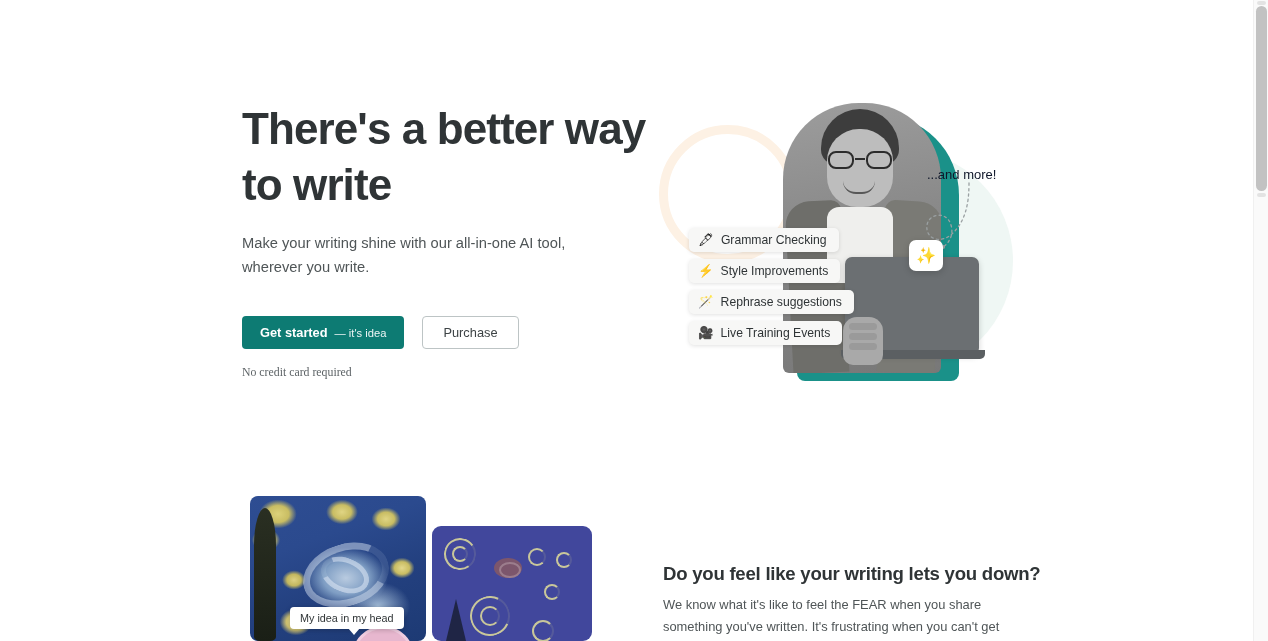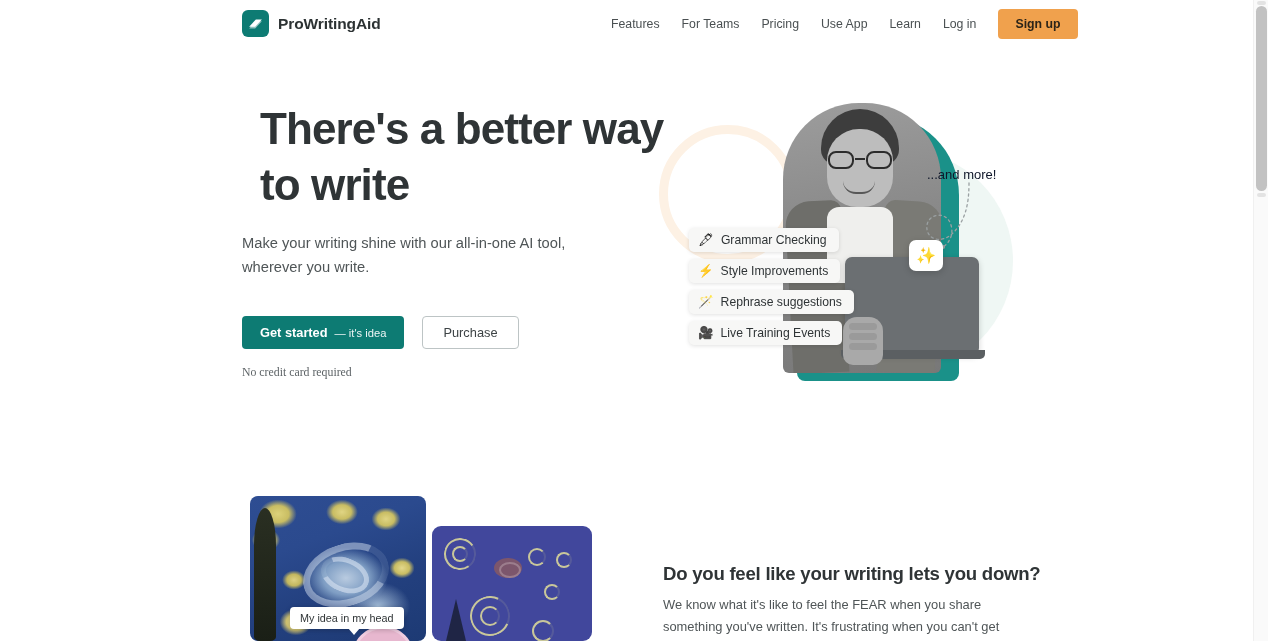--- a/index.html
+++ b/index.html
@@ -106,21 +106,21 @@
     border: none;
     border-radius: 4px;
     padding: 8px 17px;
     cursor: pointer;
     font-family: "Liberation Sans", sans-serif;
   }
 
   
   .hero-title {
     position: absolute;
-    left: 260px;
+    left: 242px;
     top: 101px;
     width: 420px;
     font-size: 44px;
     line-height: 1.27;
     font-weight: bold;
     color: #2f3436;
     letter-spacing: -0.9px;
   }
   .hero-sub {
     position: absolute;
@@ -508,42 +508,20 @@
     font-size: 12.9px;
     line-height: 1.72;
     color: #4f5557;
   }
 </style>
 </head>
 <body>
 
 <div class="page">
 
-  <div class="header">
-
-    <div class="brand">
-      <div class="brand-mark">
-        <svg width="17" height="17" viewBox="0 0 24 24" aria-hidden="true">
-          <path d="M3 16.5 L12.5 6.2 L21 6.2 L11.5 16.5 Z" fill="#ffffff"></path>
-          <path d="M3 19.2 L12.5 8.9 L21 8.9 L11.5 19.2 Z" fill="#ffffff" opacity="0.55"></path>
-        </svg>
-      </div>
-      <span class="brand-name">ProWritingAid</span>
-    </div>
-
-    <nav class="nav">
-      <a class="nav-link">Features</a>
-      <a class="nav-link">For Teams</a>
-      <a class="nav-link">Pricing</a>
-      <a class="nav-link">Use App</a>
-      <a class="nav-link">Learn</a>
-      <a class="nav-link">Log in</a>
-      <button class="signup-btn">Sign up</button>
-    </nav>
-  </div>
 
   <h1 class="hero-title">There's a better way to write</h1>
   <p class="hero-sub">Make your writing shine with our all-in-one AI tool, wherever you write.</p>
 
   <div class="cta-row">
     <button class="btn-primary">
       <span class="strong">Get started</span>
       <span class="light">— it's idea</span>
     </button>
     <button class="btn-outline">Purchase</button>

